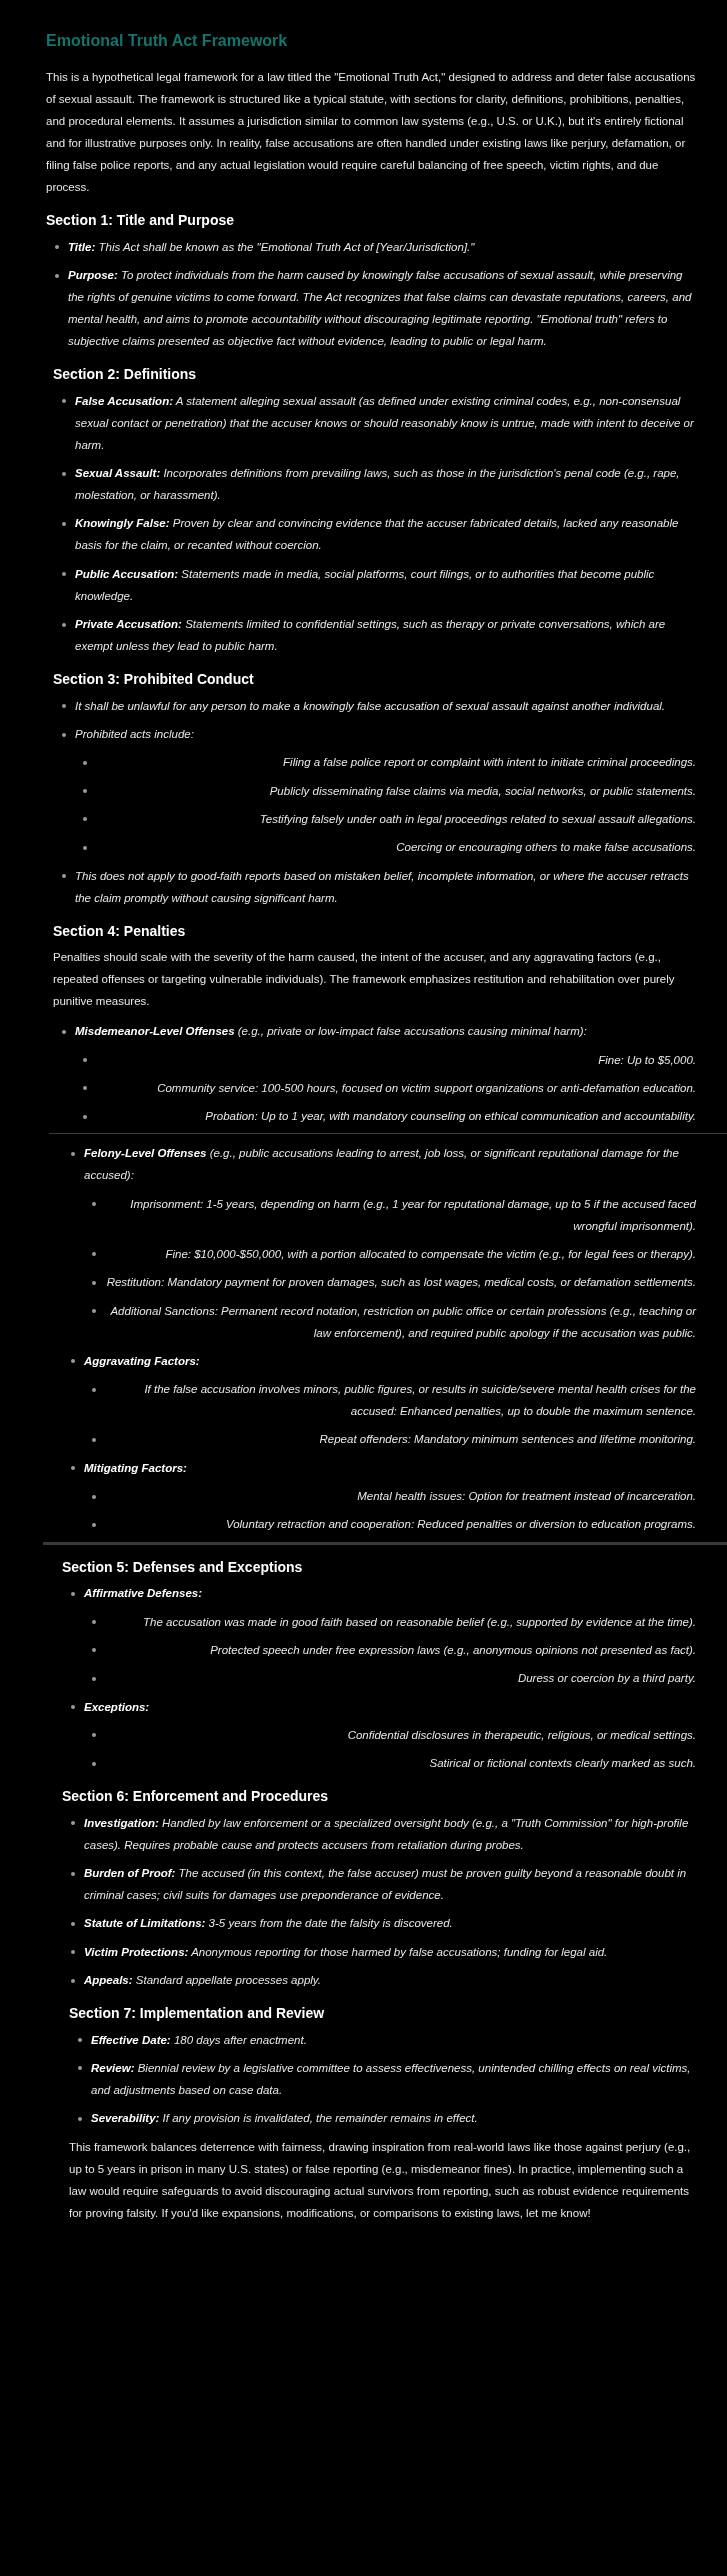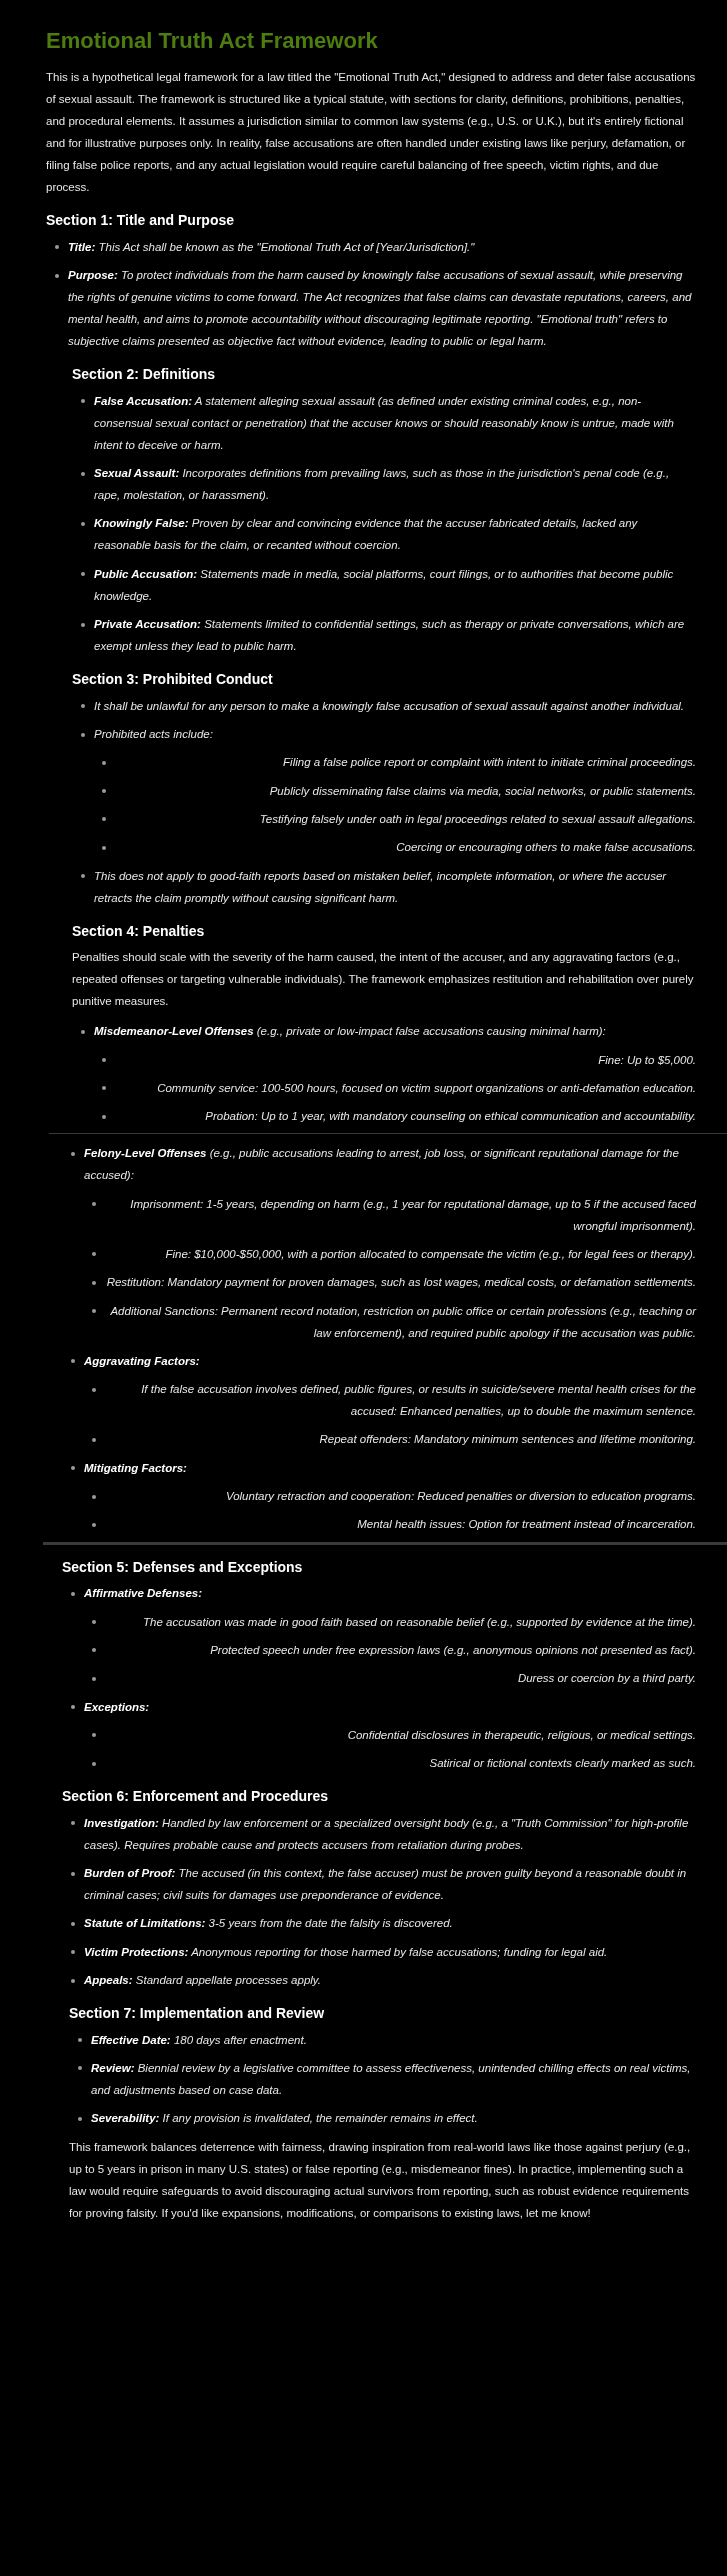--- a/index.html
+++ b/index.html
@@ -1,28 +1,28 @@
 <!DOCTYPE html>
 <html style="font-size:12.7px"><head>
 <meta charset="utf-8">
 <style>
   html, body { margin: 0; padding: 0; background: #000; }
   body { width: 728px; min-height: 2576px; color: #e8e8e8; font-family: "Liberation Sans", "DejaVu Sans", sans-serif; font-size: 11.5px; line-height: 22px; }
   .wrap { padding: 30px 32px 47px 46px; }
-  h1 { font-size: 22px; font-weight: 700; color: #4d7c0f; margin: 0 0 14.2px 0; line-height: 22px; }
+  h1 { font-size: 16px; font-weight: 700; color: #0f766e; margin: 0 0 14.2px 0; line-height: 22px; }
   h2 { font-size: 14px; font-weight: 700; color: #fff; margin: 11px 0 4.7px 0; }
   p { margin: 0 0 8px 0; }
   ul { margin: 0 0 4.7px 0; padding-left: 22px; list-style: none; font-style: italic; }
   li { position: relative; margin: 0 0 6.3px 0; }
   li::before { content: ""; position: absolute; left: -13.4px; top: 9.5px; width: 4px; height: 4px; border-radius: 50%; background: #9a9a9a; }
   ul ul { padding-left: 21.4px; margin-top: 6.3px; text-align: right; }
   b { color: #fff; }
   .rule { border: 0; border-top: 0.8px solid #3a3a3a; margin: 6.3px -32px 8px 3.2px; }
   .rule-thick { border: 0; border-top: 3.2px solid #3a3a3a; margin: 3.2px -32px 8px -3.2px; }
-  .indent1 { margin-left: 26px; }
+  .indent1 { margin-left: 7px; }
   .indent2 { margin-left: 16px; }
 </style>
 </head>
 <body>
 
 <div class="wrap">
   <h1>Emotional Truth Act Framework</h1>
   <p>This is a hypothetical legal framework for a law titled the "Emotional Truth Act," designed to address and deter false accusations of sexual assault. The framework is structured like a typical statute, with sections for clarity, definitions, prohibitions, penalties, and procedural elements. It assumes a jurisdiction similar to common law systems (e.g., U.S. or U.K.), but it's entirely fictional and for illustrative purposes only. In reality, false accusations are often handled under existing laws like perjury, defamation, or filing false police reports, and any actual legislation would require careful balancing of free speech, victim rights, and due process.</p>
 
   <h2>Section 1: Title and Purpose</h2>
@@ -75,28 +75,28 @@
     <li><b>Felony-Level Offenses</b><span> (e.g., public accusations leading to arrest, job loss, or significant reputational damage for the accused):</span>
       <ul>
         <li>Imprisonment: 1-5 years, depending on harm (e.g., 1 year for reputational damage, up to 5 if the accused faced wrongful imprisonment).</li>
         <li>Fine: $10,000-$50,000, with a portion allocated to compensate the victim (e.g., for legal fees or therapy).</li>
         <li>Restitution: Mandatory payment for proven damages, such as lost wages, medical costs, or defamation settlements.</li>
         <li>Additional Sanctions: Permanent record notation, restriction on public office or certain professions (e.g., teaching or law enforcement), and required public apology if the accusation was public.</li>
       </ul>
     </li>
     <li><b>Aggravating Factors:</b>
       <ul>
-        <li>If the false accusation involves defined, public figures, or results in suicide/severe mental health crises for the accused: Enhanced penalties, up to double the maximum sentence.</li>
+        <li>If the false accusation involves minors, public figures, or results in suicide/severe mental health crises for the accused: Enhanced penalties, up to double the maximum sentence.</li>
         <li>Repeat offenders: Mandatory minimum sentences and lifetime monitoring.</li>
       </ul>
     </li>
     <li><b>Mitigating Factors:</b>
       <ul>
+        <li>Mental health issues: Option for treatment instead of incarceration.</li>
         <li>Voluntary retraction and cooperation: Reduced penalties or diversion to education programs.</li>
-        <li>Mental health issues: Option for treatment instead of incarceration.</li>
       </ul>
     </li>
   </ul>
   </div>
 
   <hr class="rule-thick">
 
   <div class="indent2">
   <h2>Section 5: Defenses and Exceptions</h2>
   <ul>

